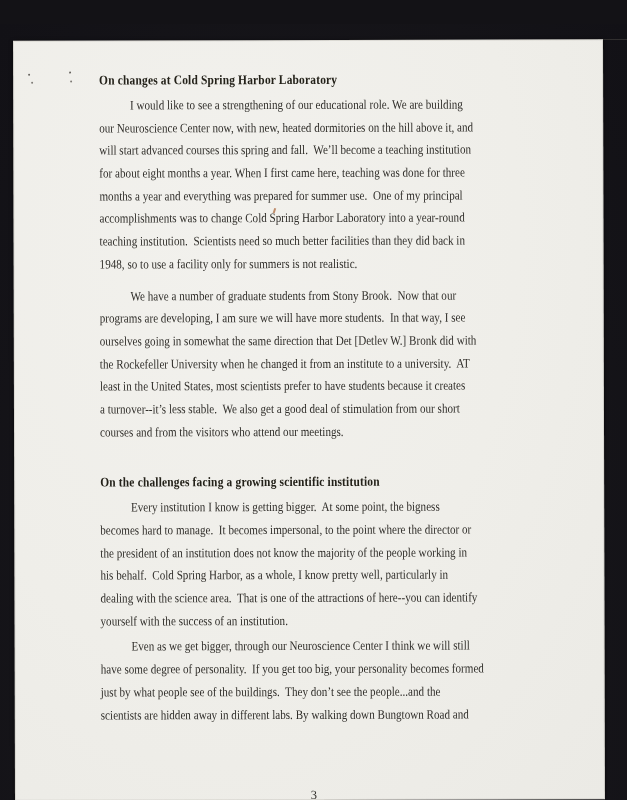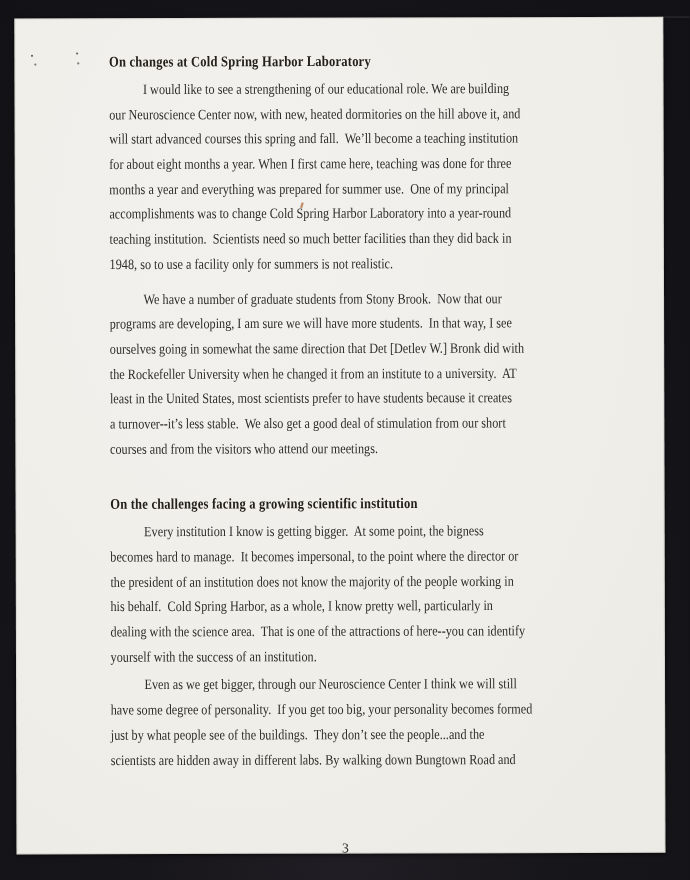--- a/index.html
+++ b/index.html
@@ -11,20 +11,21 @@
     height: 800px;
     position: relative;
     overflow: hidden;
     background: #131216;
     font-family: "Liberation Serif", "DejaVu Serif", serif;
   }
   .scan {
     position: absolute;
     inset: 0;
     background: radial-gradient(ellipse at 50% 92%, #211e25 0%, #17161a 42%, #121116 100%);
+    margin-top: 24px;
   }
   .hairline {
     position: absolute;
     top: 15px;
     left: 598px;
     width: 29px;
     height: 1px;
     background: #4a4846;
     opacity: 0.55;
   }

